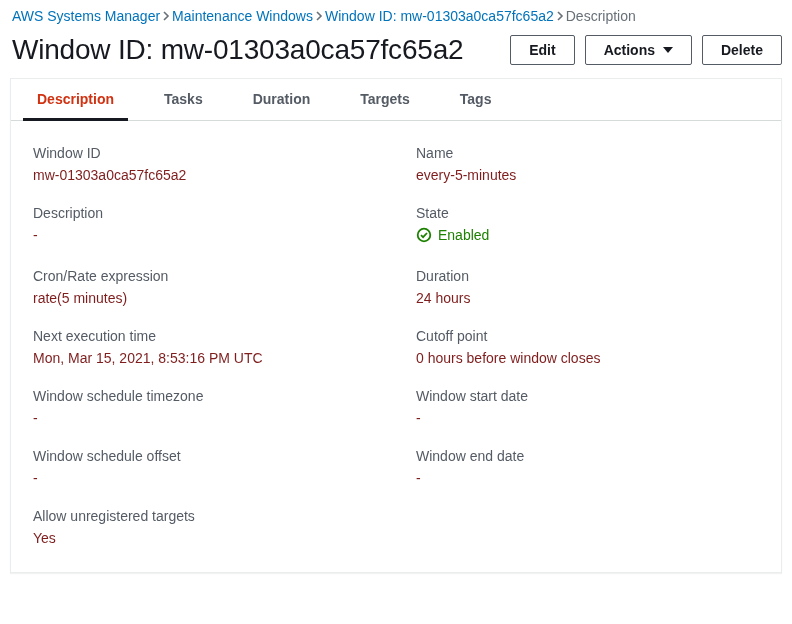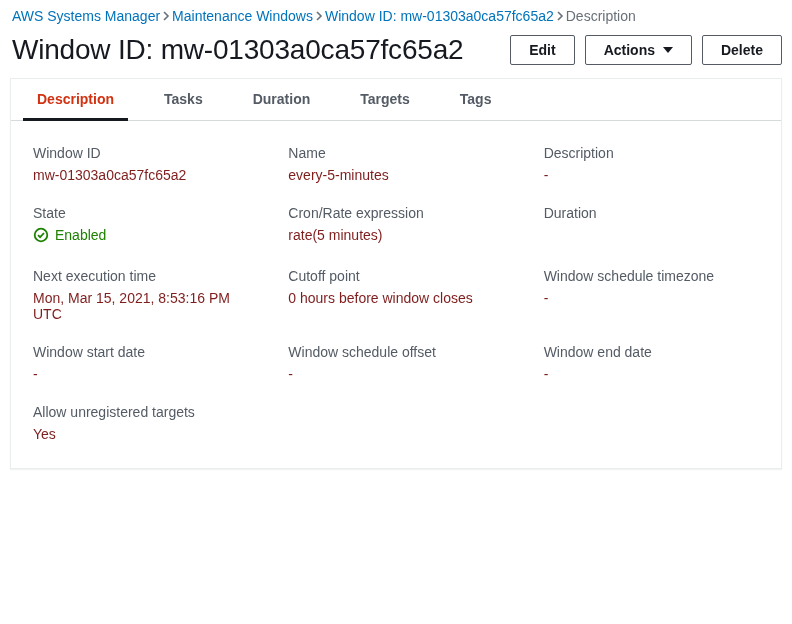--- a/index.html
+++ b/index.html
@@ -73,21 +73,21 @@
     cursor: pointer;
     border-bottom: 3px solid transparent;
     margin-bottom: -1px;
   }
   .tab.active {
     color: #d13212;
     border-bottom-color: #16191f;
   }
   .details {
     display: grid;
-    grid-template-columns: 1fr 1fr 1fr;
+    grid-template-columns: 1fr 1fr;
     column-gap: 40px;
     row-gap: 22px;
     padding: 24px 22px 26px 22px;
   }
   .field-label {
     font-size: 14px;
     color: #545b64;
     margin-bottom: 6px;
   }
   .field-value {
@@ -174,20 +174,21 @@
         <span>Enabled</span>
       </div>
     </div>
 
     <div>
       <div class="field-label">Cron/Rate expression</div>
       <div class="field-value">rate(5 minutes)</div>
     </div>
     <div>
       <div class="field-label">Duration</div>
+      <div class="field-value">24 hours</div>
     </div>
 
     <div>
       <div class="field-label">Next execution time</div>
       <div class="field-value">Mon, Mar 15, 2021, 8:53:16 PM UTC</div>
     </div>
     <div>
       <div class="field-label">Cutoff point</div>
       <div class="field-value">0 hours before window closes</div>
     </div>

